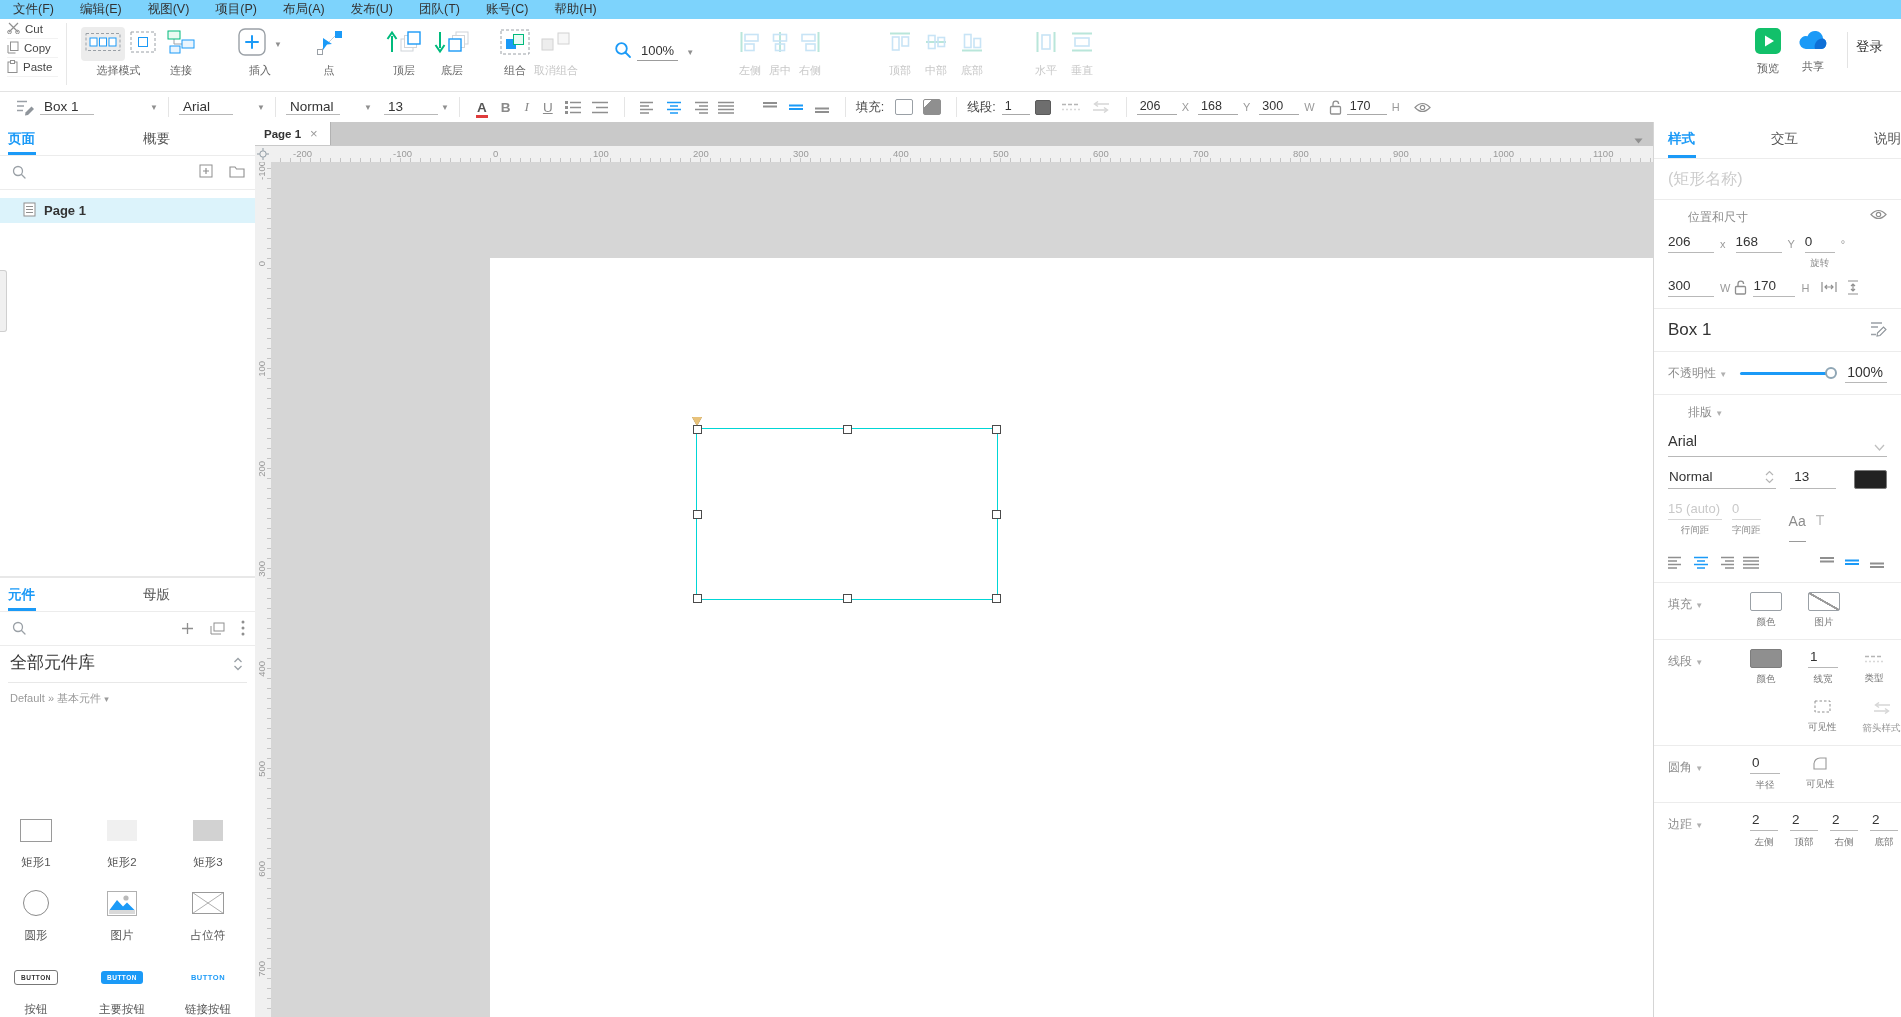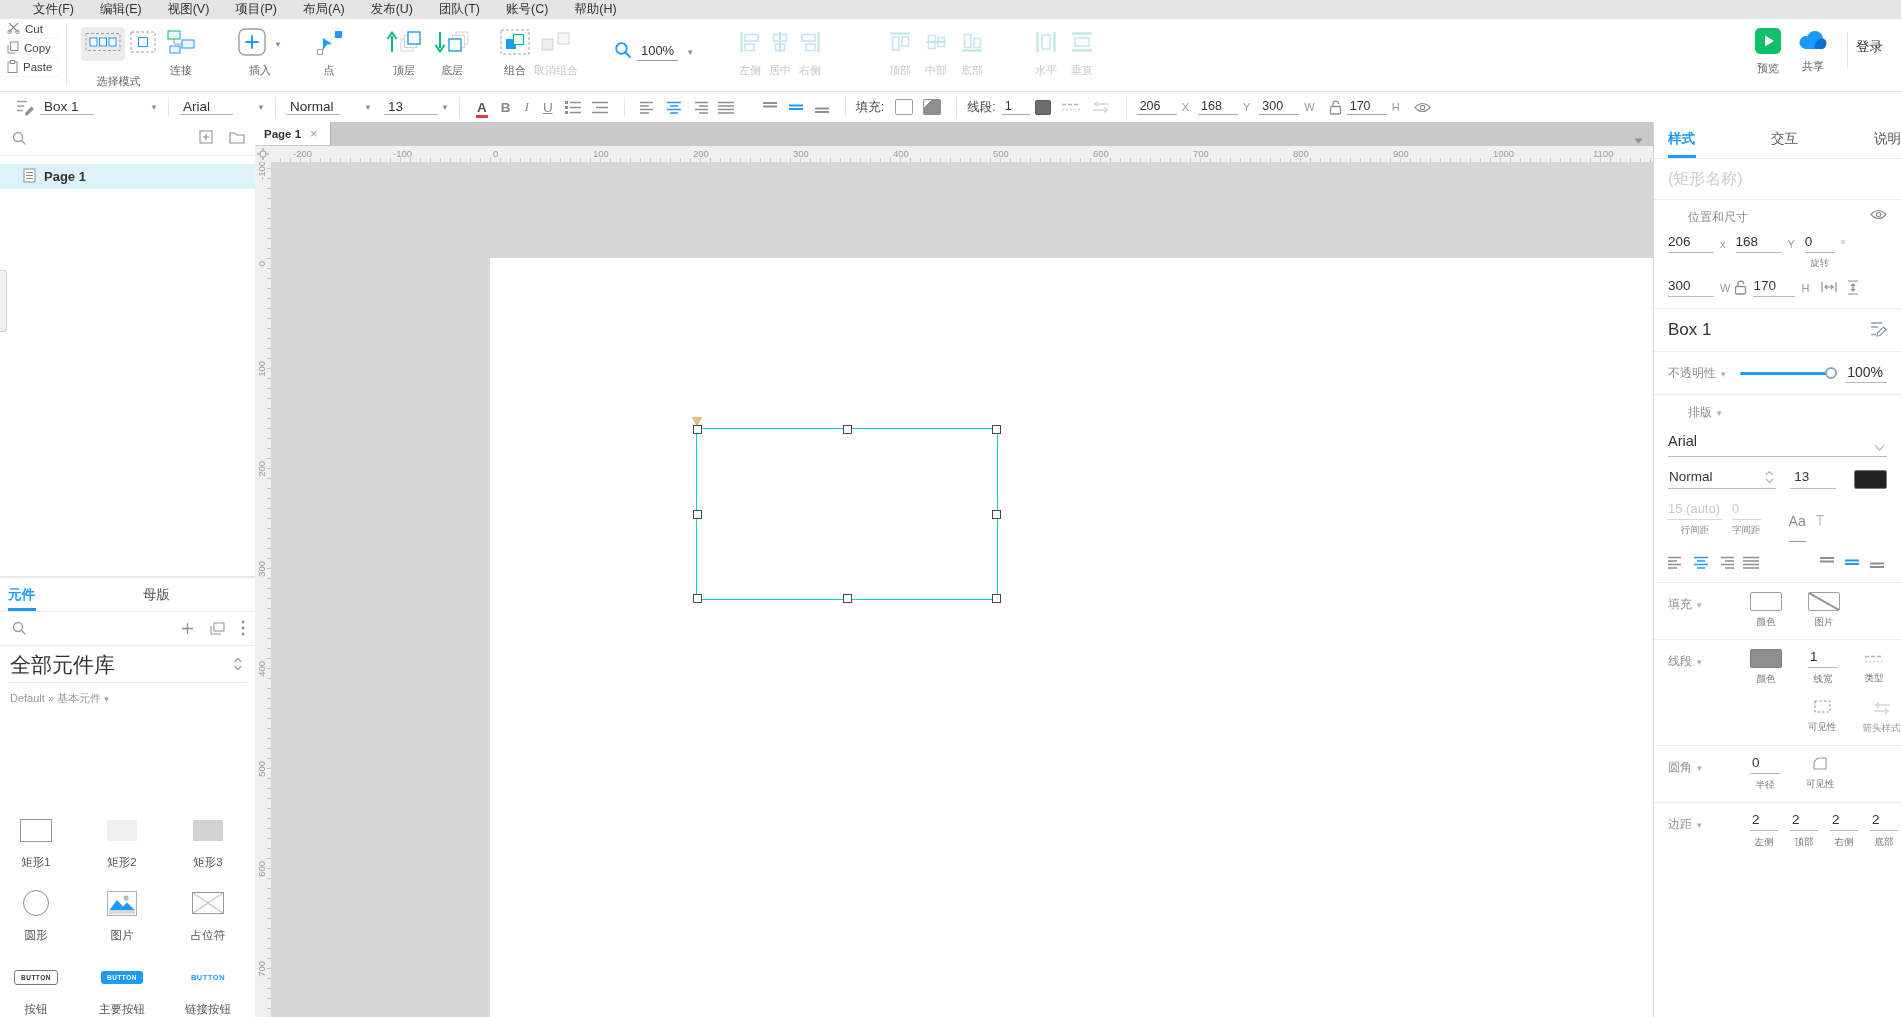--- a/index.html
+++ b/index.html
@@ -1,19 +1,19 @@
 <!DOCTYPE html>
 <html><head>
 <meta charset="utf-8">
 <style>
   html,body{margin:0;padding:0;background:#fff;font-family:"Liberation Sans",sans-serif;color:#333;}
   .app{position:relative;width:1901px;height:1017px;overflow:hidden;background:#fff;}
 
   
-  .menubar{position:absolute;left:0;top:0;right:0;height:19px;display:flex;align-items:center;padding-left:20px;font-size:12.5px;background:#e5e5e5;}
+  .menubar{position:absolute;left:0;top:0;right:0;height:19px;display:flex;align-items:center;padding-left:0;font-size:12.5px;background:#7dd3fc;}
   .menu-item{padding:1px 13px;cursor:default;white-space:nowrap;}
 
   
   .toolbar{position:absolute;top:19px;left:0;right:0;height:72px;background:#fff;border-bottom:1px solid #e3e3e3;}
   .quick{position:absolute;left:7px;top:1px;}
   .quick-item{display:flex;align-items:center;gap:5px;font-size:11.5px;color:#444;height:18px;border-bottom:1px solid #f2f2f2;padding-right:6px;}
   .tb-vdiv{position:absolute;left:66px;top:4px;bottom:6px;width:1px;background:#e7e7e7;}
   .tb-items{position:absolute;left:67px;top:0;height:100%;display:flex;align-items:flex-start;}
   .tb-item{display:flex;flex-direction:column;align-items:center;margin-top:9px;}
   .tb-item .icons{height:32px;display:flex;align-items:center;gap:5px;}
@@ -55,21 +55,21 @@
   .ptab{position:absolute;top:8px;color:#555;}
   .ptab.active{color:#1b9af7;font-weight:bold;}
   .ptab-underline{position:absolute;height:3px;background:#1b9af7;top:30px;}
   .search-row{position:relative;height:33px;border-bottom:1px solid #ececec;}
   .search-row .sic{position:absolute;left:12px;top:9px;}
   .sr-right{position:absolute;right:10px;top:8px;display:flex;gap:16px;align-items:center;}
   .page-item{height:25px;background:#dcf3fb;display:flex;align-items:center;padding-left:23px;gap:8px;font-size:13px;font-weight:bold;color:#333;margin-top:8px;}
   .splitter{position:absolute;left:0;right:0;top:454px;height:2px;background:#e8e8e8;}
   .widgets-sec{position:absolute;left:0;right:0;top:456px;bottom:0;}
   .lib-row{position:relative;height:36px;border-bottom:1px solid #e8e8e8;margin:0 8px;}
-  .lib-val{position:absolute;left:2px;top:5px;font-size:21px;color:#333;}
+  .lib-val{position:absolute;left:2px;top:5px;font-size:17px;color:#333;}
   .lib-ud{position:absolute;right:4px;top:10px;}
   .crumb{font-size:11px;color:#9a9a9a;margin:8px 0 0 10px;}
   .grid{position:relative;}
   .gcell{position:absolute;width:84px;text-align:center;}
   .gicon{height:42px;display:flex;align-items:center;justify-content:center;}
   .glabel{font-size:11.5px;color:#555;margin-top:4px;}
   .shp-rect{width:30px;height:21px;}
   .r1{background:#fff;border:1px solid #9a9a9a;}
   .r2{background:#f0f0f0;}
   .r3{background:#d2d2d2;}
@@ -182,21 +182,21 @@
         <div class="quick-item">
           <span><svg width="11" height="13" viewBox="0 0 11 13">
               <rect x="1" y="2" width="9" height="10.5" fill="#fff" stroke="#8f8f8f"></rect>
               <rect x="3.5" y="0.5" width="4" height="3" fill="#fff" stroke="#8f8f8f"></rect>
             </svg></span>
           <span>Paste</span>
         </div>
       </div>
     <div class="tb-vdiv"></div>
     <div class="tb-items" id="tbitems">
-        <div class="tb-item" style="margin-left: 14px; gap: 11px;">
+        <div class="tb-item" style="margin-left: 14px;">
           <div class="icons">
             <span class="icon-active"><svg width="36" height="26" viewBox="0 0 36 26">
                 <rect x="1" y="4.5" width="34" height="17" fill="none" stroke="#9aa0a6" stroke-dasharray="3 2"></rect>
                 <rect x="5" y="9" width="7" height="8" fill="#fff" stroke="#1b9af7"></rect>
                 <rect x="14.5" y="9" width="7" height="8" fill="#fff" stroke="#1b9af7"></rect>
                 <rect x="24" y="9" width="7" height="8" fill="#fff" stroke="#1b9af7"></rect>
               </svg></span>
             <span><svg width="26" height="26" viewBox="0 0 26 26">
                 <rect x="1" y="3" width="24" height="20" fill="none" stroke="#9aa0a6" stroke-dasharray="3 2"></rect>
                 <rect x="8.5" y="8.5" width="9" height="9" fill="#fff" stroke="#1b9af7"></rect>
@@ -503,20 +503,25 @@
     <span class="fb-unit">H</span>
     <span class="fb-ic" id="ic-eye1">
         <svg width="17" height="11" viewBox="0 0 17 11">
           <path d="M1 5.5 Q8.5 -2.5 16 5.5 Q8.5 13.5 1 5.5 Z" fill="none" stroke="#8f8f8f" stroke-width="1.2"></path>
           <circle cx="8.5" cy="5.5" r="2.2" fill="none" stroke="#8f8f8f" stroke-width="1.2"></circle>
         </svg>
       </span>
   </div>
 
   <div class="left-panel">
+    <div class="panel-tabs">
+      <span class="ptab active" style="left:8px;">页面</span>
+      <span class="ptab" style="left:143px;">概要</span>
+      <span class="ptab-underline" style="left:8px;width:28px;"></span>
+    </div>
     <div class="search-row">
       <span class="sic" id="ic-search1"><svg width="14" height="14" viewBox="0 0 14 14">
             <circle cx="6" cy="6" r="4.5" fill="none" stroke="#9aa0a6" stroke-width="1.3"></circle>
             <path d="M9.5 9.5 L13 13" stroke="#9aa0a6" stroke-width="1.3" stroke-linecap="round"></path>
           </svg></span>
       <span class="sr-right">
         <span id="ic-plussq"><svg width="14" height="14" viewBox="0 0 14 14">
               <rect x="1" y="1" width="12" height="12" fill="none" stroke="#8f8f8f"></rect>
               <path d="M7 4 V10 M4 7 H10" stroke="#8f8f8f" stroke-width="1.2"></path>
             </svg></span>

